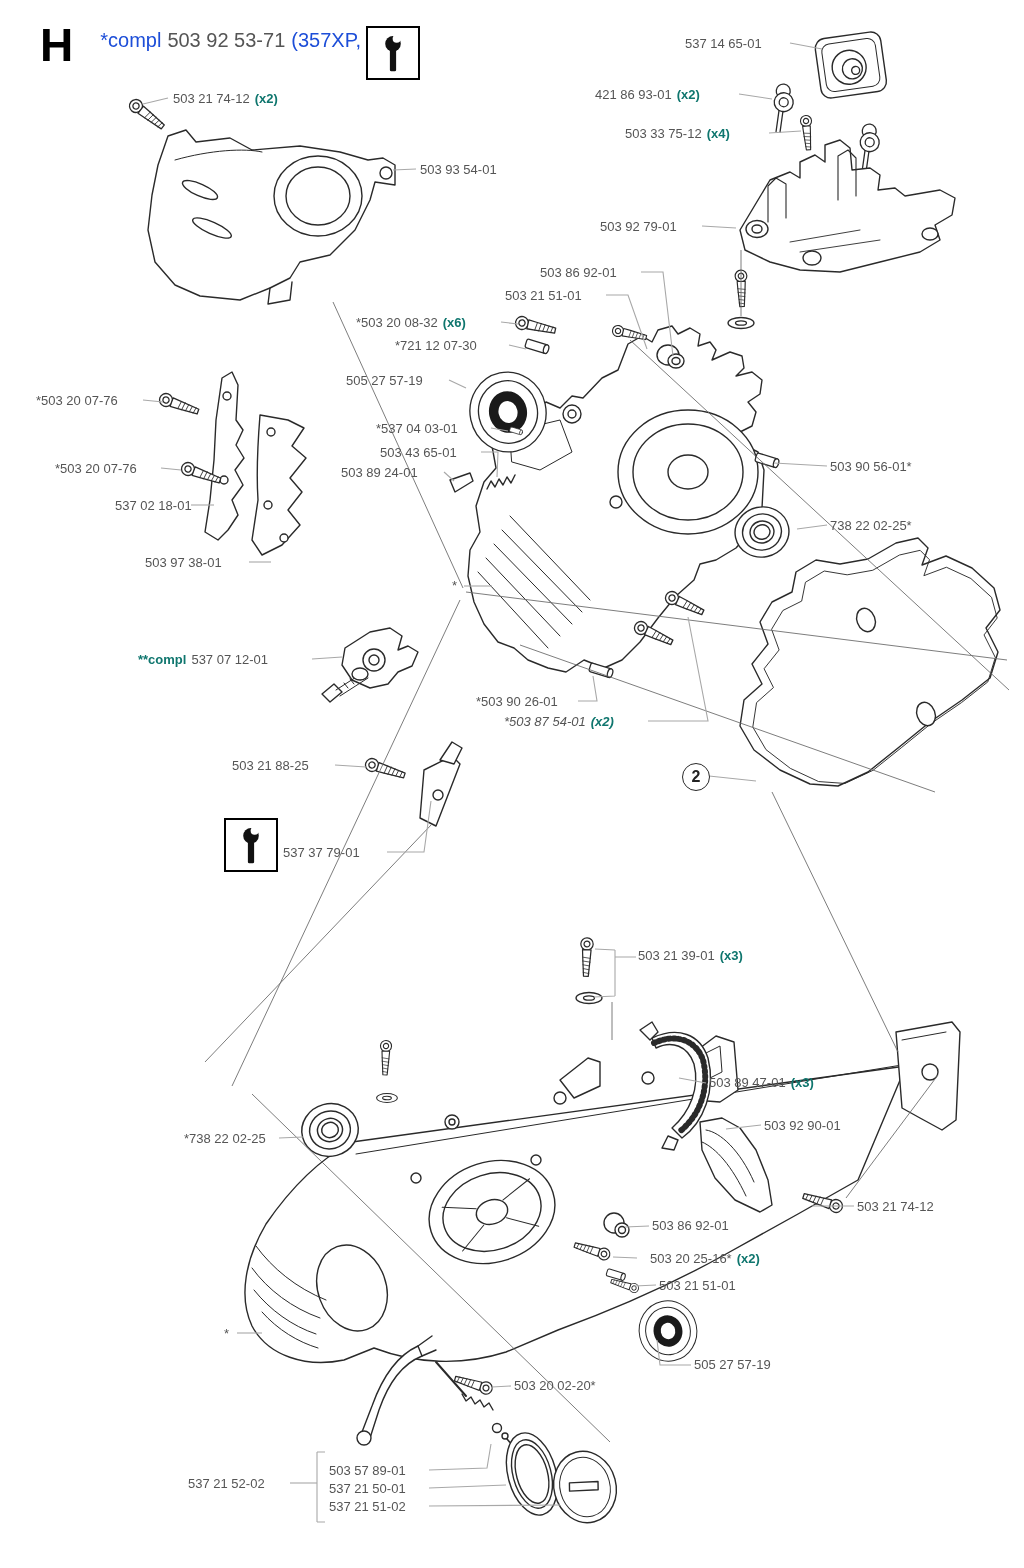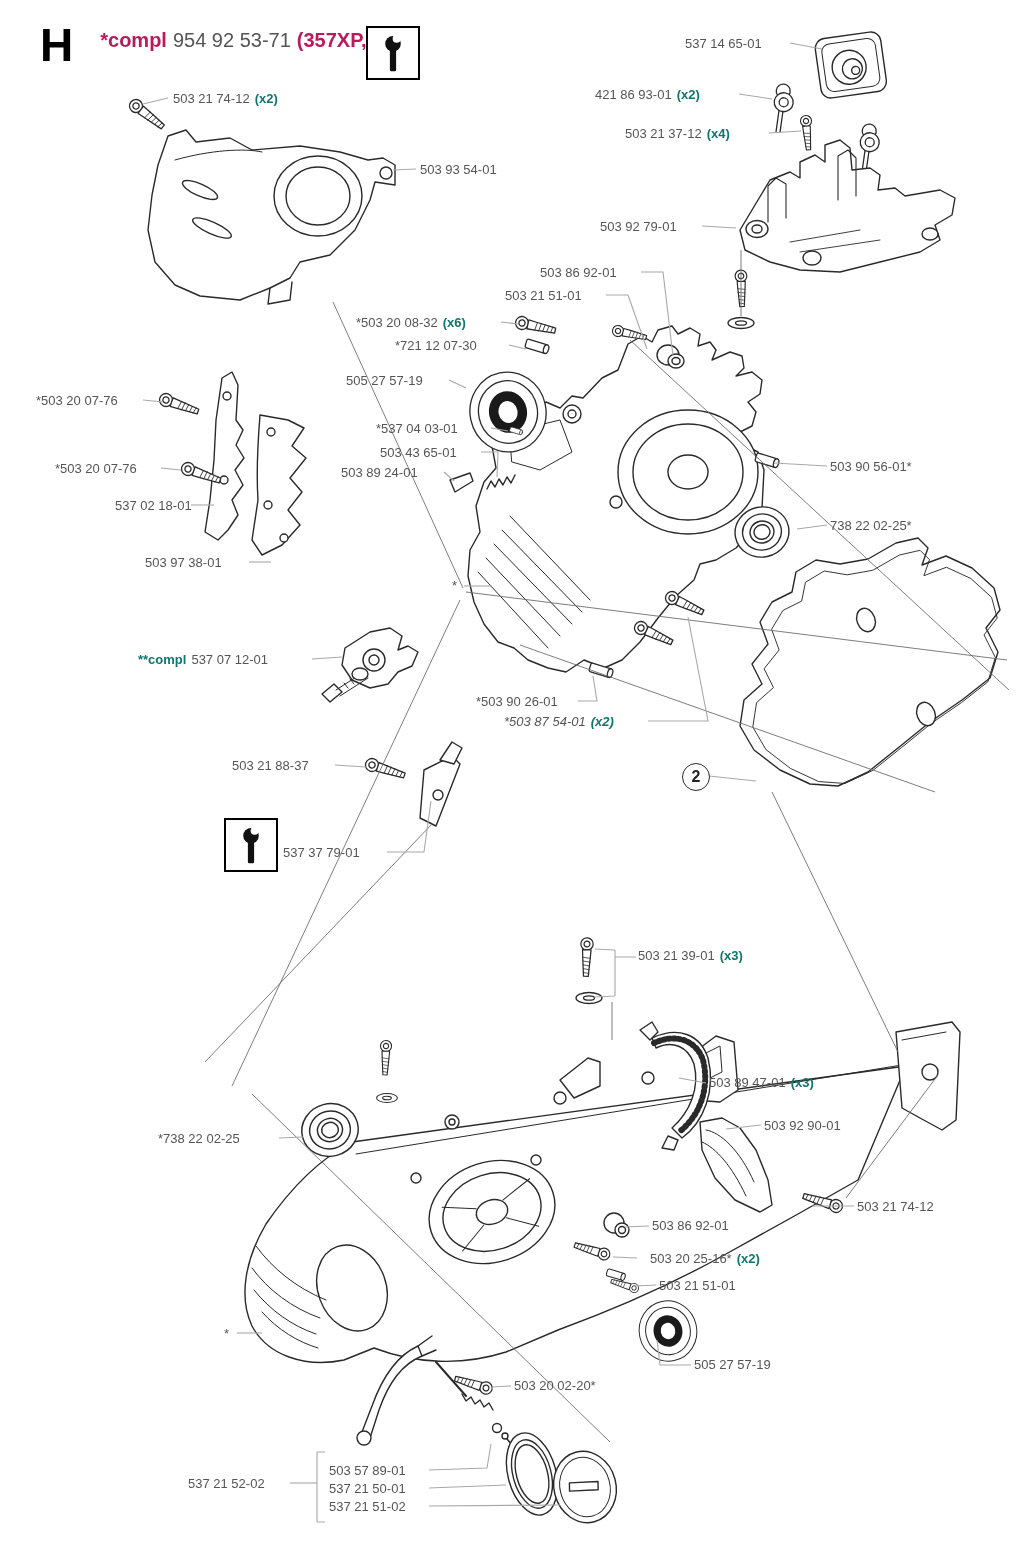--- a/index.html
+++ b/index.html
@@ -2,21 +2,21 @@
 <html><head>
 <meta charset="utf-8">
 <style>
   html,body{margin:0;padding:0;background:#fff;}
   .page{position:relative;width:1024px;height:1568px;background:#fff;overflow:hidden;
         font-family:"Liberation Sans","DejaVu Sans",sans-serif;}
   #art{position:absolute;left:0;top:0;}
   .hdr{position:absolute;left:40px;top:22px;display:flex;align-items:flex-start;}
   .h-letter{font-size:46px;font-weight:bold;color:#000;line-height:1;letter-spacing:1px;}
   .h-text{font-size:20px;line-height:1;margin:8px 0 0 26px;white-space:nowrap;}
-  .h-text .b{font-weight:bold;color:#be185d;}
+  .h-text .b{font-weight:normal;color:#1d4ed8;}
   .h-text .n{color:#555;}
   .h-text span + span{margin-left:6px;}
   .toolbox{position:absolute;width:50px;height:50px;border:2.5px solid #000;background:#fff;
            display:flex;align-items:center;justify-content:center;}
   .lbl{position:absolute;font-size:13px;line-height:20px;white-space:nowrap;color:#555;}
   .lbl .n{color:#555;}
   .lbl .b{font-weight:bold;color:#0f766e;}
   .lbl span + span{margin-left:5px;}
   .callout{position:absolute;width:26px;height:26px;border:1.6px solid #2a2a2a;border-radius:50%;
            background:#fff;display:flex;align-items:center;justify-content:center;
@@ -321,21 +321,21 @@
     <path d="M429,1470 L487,1468 L491,1444"></path>
     <path d="M429,1488 L506,1485"></path>
     <path d="M429,1506 L560,1505"></path>
     <path d="M464,586 L492,586"></path>
     <path d="M237,1333 L262,1333"></path>
   </g>
 </svg>
 
 <div class="hdr">
   <span class="h-letter">H</span>
-  <span class="h-text"><span class="b">*compl</span><span class="n">954 92 53-71</span><span class="b">(357XP, 359)</span></span>
+  <span class="h-text"><span class="b">*compl</span><span class="n">503 92 53-71</span><span class="b">(357XP, 359)</span></span>
 </div>
 
 <div class="toolbox" style="left:366px;top:26px;">
   <svg width="40" height="44" viewBox="-20 -24 40 48">
     <circle cx="0" cy="-10" r="8.5" fill="#111"></circle>
     <circle cx="4" cy="-15.5" r="4.4" fill="#fff"></circle>
     <rect x="-3.4" y="-6" width="6.8" height="26" rx="1.5" fill="#111"></rect>
   </svg>
 </div>
 <div class="toolbox" style="left:224px;top:818px;">
@@ -346,46 +346,46 @@
   </svg>
 </div>
 
 <div class="callout" style="left:682px;top:763px;">2</div>
 
 <div id="labels-layer">
       <div class="lbl" style="left: 173px; top: 89px;"><span class="n">503 21 74-12</span><span class="b">(x2)</span></div>
       <div class="lbl" style="left: 420px; top: 160px;"><span class="n">503 93 54-01</span></div>
       <div class="lbl" style="left: 685px; top: 34px;"><span class="n">537 14 65-01</span></div>
       <div class="lbl" style="left: 595px; top: 85px;"><span class="n">421 86 93-01</span><span class="b">(x2)</span></div>
-      <div class="lbl" style="left: 625px; top: 124px;"><span class="n">503 21 37-12</span><span class="b">(x4)</span></div>
+      <div class="lbl" style="left: 625px; top: 124px;"><span class="n">503 33 75-12</span><span class="b">(x4)</span></div>
       <div class="lbl" style="left: 600px; top: 217px;"><span class="n">503 92 79-01</span></div>
       <div class="lbl" style="left: 540px; top: 263px;"><span class="n">503 86 92-01</span></div>
       <div class="lbl" style="left: 505px; top: 286px;"><span class="n">503 21 51-01</span></div>
       <div class="lbl" style="left: 356px; top: 313px;"><span class="n">*503 20 08-32</span><span class="b">(x6)</span></div>
       <div class="lbl" style="left: 395px; top: 336px;"><span class="n">*721 12 07-30</span></div>
       <div class="lbl" style="left: 346px; top: 371px;"><span class="n">505 27 57-19</span></div>
       <div class="lbl" style="left: 376px; top: 419px;"><span class="n">*537 04 03-01</span></div>
       <div class="lbl" style="left: 380px; top: 443px;"><span class="n">503 43 65-01</span></div>
       <div class="lbl" style="left: 341px; top: 463px;"><span class="n">503 89 24-01</span></div>
       <div class="lbl" style="left: 36px; top: 391px;"><span class="n">*503 20 07-76</span></div>
       <div class="lbl" style="left: 55px; top: 459px;"><span class="n">*503 20 07-76</span></div>
       <div class="lbl" style="left: 88px; top: 496px; margin-left: 27px;"><span class="n">537 02 18-01</span></div>
       <div class="lbl" style="left: 145px; top: 553px;"><span class="n">503 97 38-01</span></div>
       <div class="lbl" style="left: 830px; top: 457px;"><span class="n">503 90 56-01*</span></div>
       <div class="lbl" style="left: 830px; top: 516px;"><span class="n">738 22 02-25*</span></div>
       <div class="lbl" style="left: 138px; top: 650px;"><span class="b">**compl</span><span class="n">537 07 12-01</span></div>
       <div class="lbl" style="left: 476px; top: 692px;"><span class="n">*503 90 26-01</span></div>
       <div class="lbl" style="left: 504px; top: 712px; font-style: italic;"><span class="n">*503 87 54-01</span><span class="b">(x2)</span></div>
-      <div class="lbl" style="left: 232px; top: 756px;"><span class="n">503 21 88-37</span></div>
+      <div class="lbl" style="left: 232px; top: 756px;"><span class="n">503 21 88-25</span></div>
       <div class="lbl" style="left: 283px; top: 843px;"><span class="n">537 37 79-01</span></div>
       <div class="lbl" style="left: 638px; top: 946px;"><span class="n">503 21 39-01</span><span class="b">(x3)</span></div>
       <div class="lbl" style="left: 709px; top: 1073px;"><span class="n">503 89 47-01</span><span class="b">(x3)</span></div>
       <div class="lbl" style="left: 764px; top: 1116px;"><span class="n">503 92 90-01</span></div>
       <div class="lbl" style="left: 857px; top: 1197px;"><span class="n">503 21 74-12</span></div>
-      <div class="lbl" style="left: 158px; top: 1129px;"><span class="n">*738 22 02-25</span></div>
+      <div class="lbl" style="left: 184px; top: 1129px;"><span class="n">*738 22 02-25</span></div>
       <div class="lbl" style="left: 652px; top: 1216px;"><span class="n">503 86 92-01</span></div>
       <div class="lbl" style="left: 640px; top: 1249px; margin-left: 10px;"><span class="n">503 20 25-16*</span><span class="b">(x2)</span></div>
       <div class="lbl" style="left: 659px; top: 1276px;"><span class="n">503 21 51-01</span></div>
       <div class="lbl" style="left: 694px; top: 1355px;"><span class="n">505 27 57-19</span></div>
       <div class="lbl" style="left: 514px; top: 1376px;"><span class="n">503 20 02-20*</span></div>
       <div class="lbl" style="left: 188px; top: 1474px;"><span class="n">537 21 52-02</span></div>
       <div class="lbl" style="left: 329px; top: 1461px;"><span class="n">503 57 89-01</span></div>
       <div class="lbl" style="left: 329px; top: 1479px;"><span class="n">537 21 50-01</span></div>
       <div class="lbl" style="left: 329px; top: 1497px;"><span class="n">537 21 51-02</span></div>
       <div class="lbl" style="left: 452px; top: 576px;"><span class="n">*</span></div>

